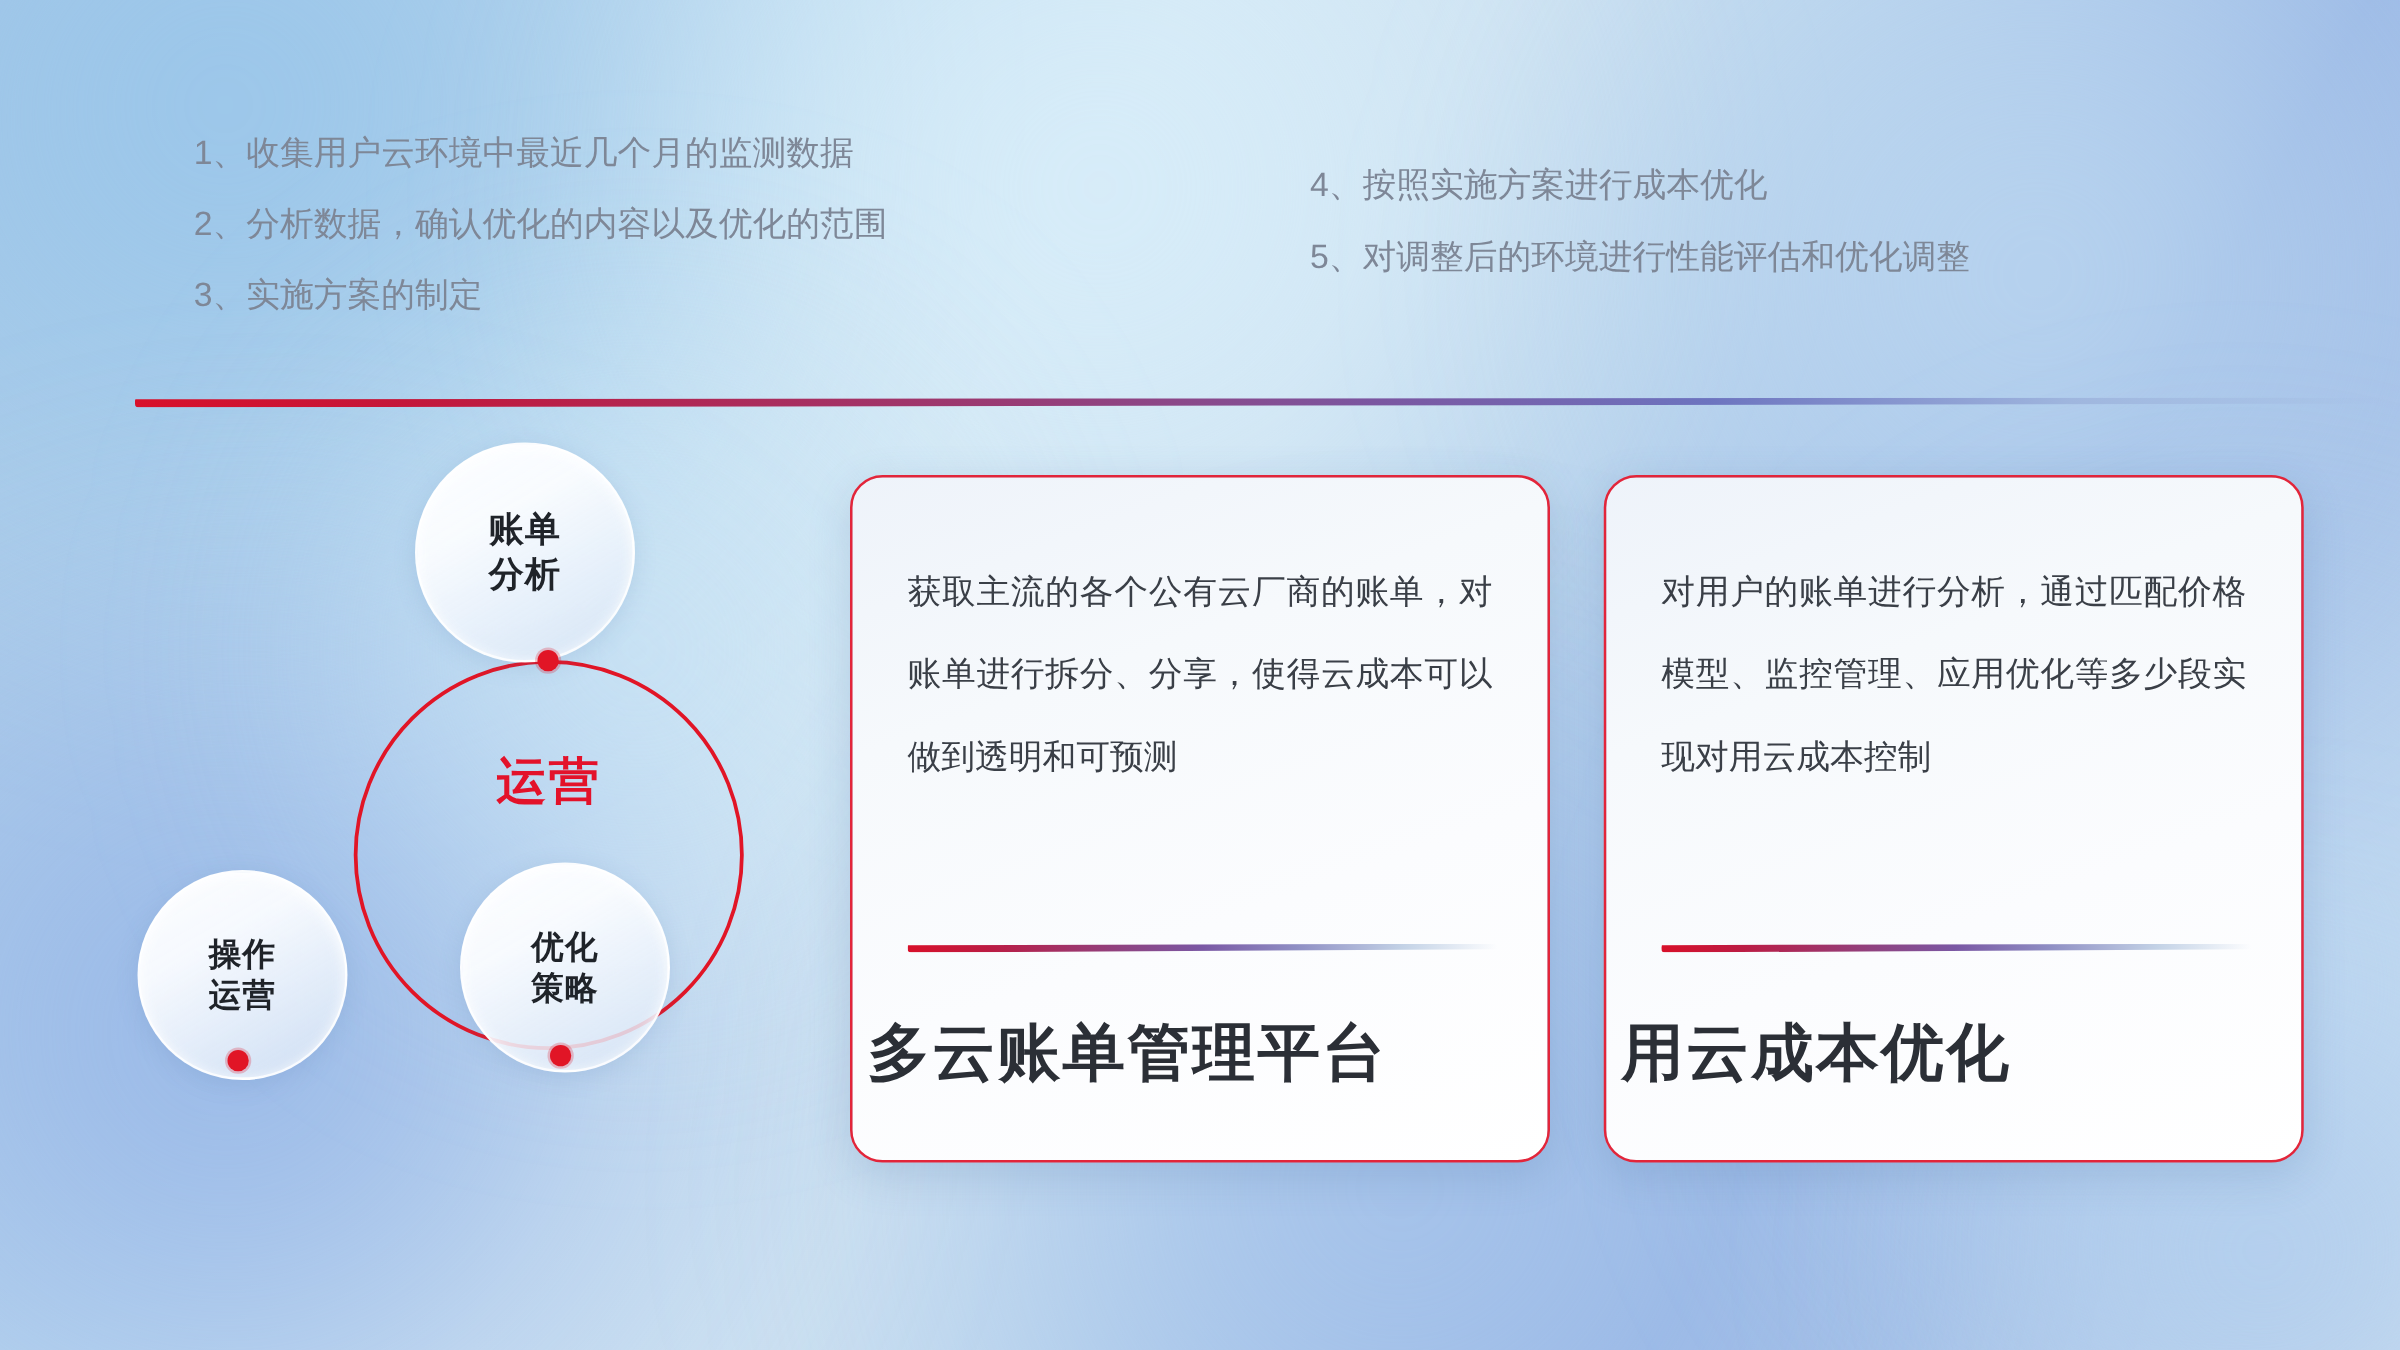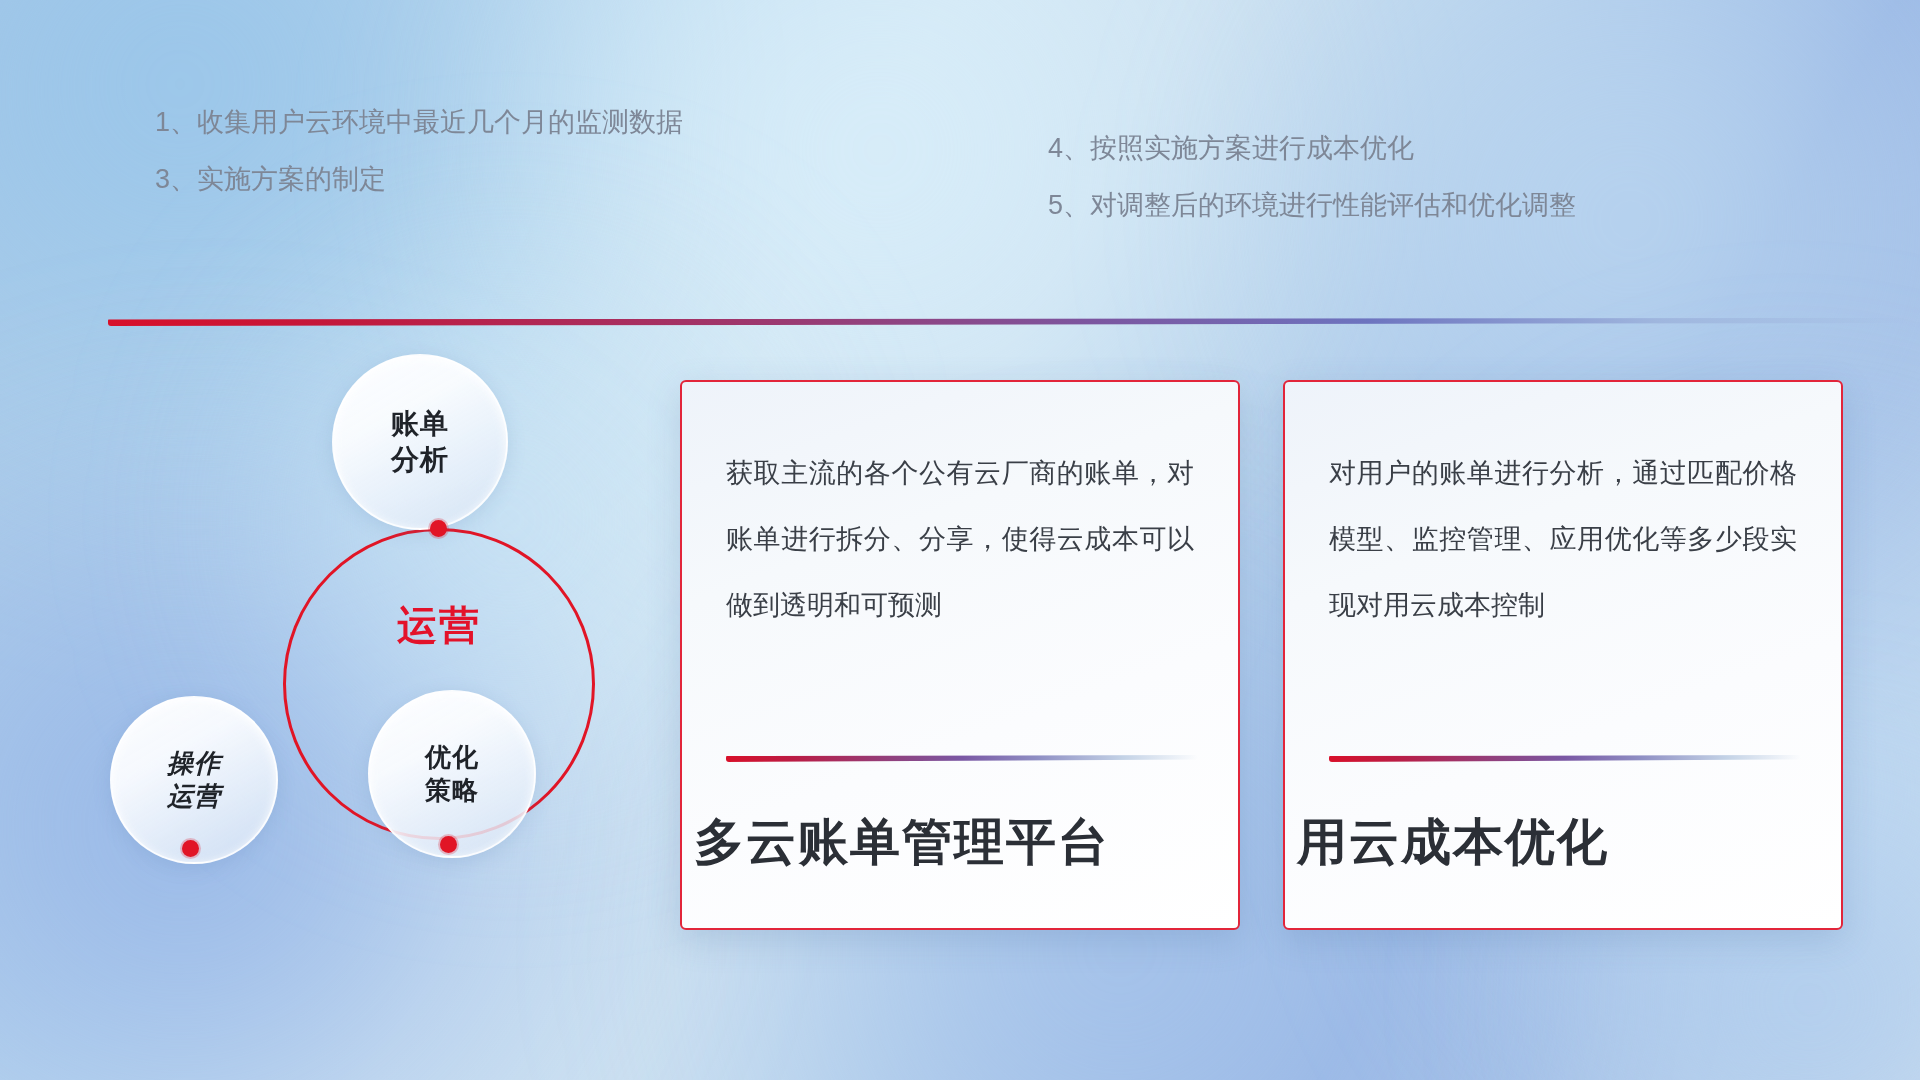--- a/index.html
+++ b/index.html
@@ -76,41 +76,41 @@
     background:linear-gradient(150deg, rgba(255,255,255,.97) 0%, rgba(252,253,255,.93) 35%, rgba(232,240,250,.86) 72%, rgba(214,227,244,.8) 100%);
     border:2px solid rgba(255,255,255,.85);
     box-shadow:0 4px 18px rgba(90,130,180,.18), inset 0 2px 10px rgba(255,255,255,.9);
     display:flex; align-items:center; justify-content:center; text-align:center;
   }
   .bubble span{
     color:#1f2329; font-weight:700; font-size:28px; line-height:1.28;
     letter-spacing:1px;
   }
   .bub-top{ left:232px; top:4px; width:176px; height:176px; }
-  .bub-bl{  left:10px;  top:346px; width:168px; height:168px;font-style:italic; }
+  .bub-bl{  left:10px;  top:346px; width:168px; height:168px; }
   .bub-br{  left:268px; top:340px; width:168px; height:168px; }
   .bub-bl span,.bub-br span{ font-size:26px; }
 
   .center-label{
     position:absolute; left:183px; top:250px; width:312px;
     text-align:center; color:#e3122a; font-weight:800;
     font-size:40px; line-height:1.25; letter-spacing:2px;
   }
   .dot{
     position:absolute; width:17px; height:17px; border-radius:50%;
     background:#e11526; box-shadow:0 0 0 2px rgba(225,21,38,.25);
   }
   .dot-top{ left:330px; top:170px; }
   .dot-bl{  left:82px;  top:490px; }
   .dot-br{  left:340px; top:486px; }
 
   
   .card{
     position:absolute; top:380px; width:560px; height:550px;
-    border:2px solid #e2253a; border-radius:6px;
+    border:2px solid #e2253a; border-radius:26px;
     background:linear-gradient(160deg,#eef3fa 0%,#f6f9fc 30%,#fbfcfe 62%,#ffffff 100%);
     box-shadow:0 10px 34px rgba(70,110,160,.20);
     padding:58px 44px 0 44px;
   }
   .card1{ left:680px; }
   .card2{ left:1283px; }
   .card-body{
     color:#3a3f47; font-size:27px; line-height:66px;
     text-align:justify; text-justify:inter-ideograph;
   }
@@ -138,20 +138,21 @@
   <div class="blob b5"></div>
   <div class="blob b6"></div>
   <div class="blob b7"></div>
   <div class="blob b8"></div>
 </div>
 
 <div id="content">
 
   <div class="steps steps-left">
     <span class="step">1、收集用户云环境中最近几个月的监测数据</span>
+    <span class="step">2、分析数据，确认优化的内容以及优化的范围</span>
     <span class="step">3、实施方案的制定</span>
   </div>
 
   <div class="steps steps-right">
     <span class="step">4、按照实施方案进行成本优化</span>
     <span class="step">5、对调整后的环境进行性能评估和优化调整</span>
   </div>
 
   <div class="head-rule"></div>
 

